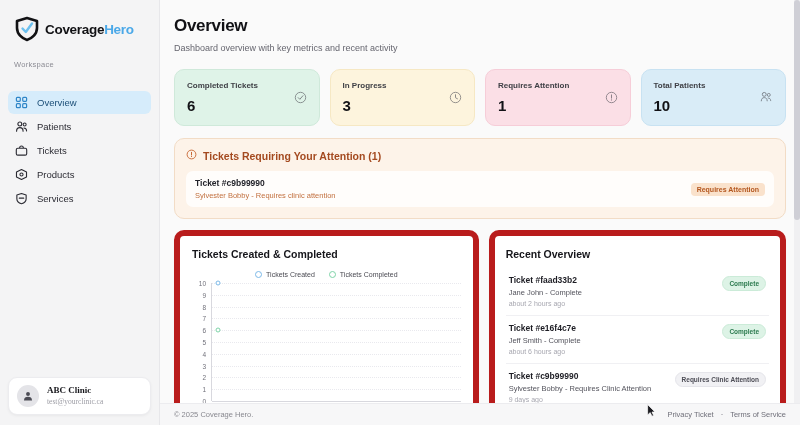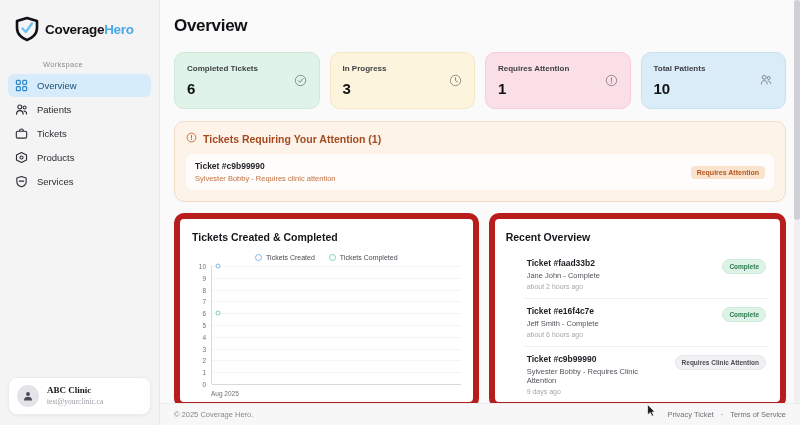--- a/index.html
+++ b/index.html
@@ -23,22 +23,21 @@
     display: flex; align-items: center; gap: 5px;
     padding: 16px 0 0 14px;
   }
   .logo-mark { width: 26px; height: 26px; flex: none; }
   .logo-text { font-size: 13.5px; font-weight: 700; letter-spacing: -0.3px; }
   .logo-text .t1 { color: #111114; }
   .logo-text .t2 { color: #4aa8e8; }
 
   .workspace-label {
     font-size: 7.5px; color: #8c8c94; letter-spacing: .3px;
-    padding: 18px 0 5px 14px;
-    margin-left: 29px;
+    padding: 18px 0 22px 14px;
   }
   .nav { display: flex; flex-direction: column; gap: 1px; padding: 0 8px; }
   .nav-item {
     display: flex; align-items: center; gap: 9px;
     height: 23px; padding: 0 7px; border-radius: 6px;
     font-size: 9.5px; color: #2b2b33; cursor: pointer;
   }
   .nav-item.active { background: #d6ecfb; color: #1c4f78; }
   .nav-item .ico { width: 13px; height: 13px; display: block; flex: none; }
   .nav-item .ico svg { display: block; }
@@ -132,21 +131,21 @@
     position: absolute; left: 19px; right: 0; top: 0; bottom: 0;
     border-left: 1px solid #d8d8de;
   }
   .gline { position: absolute; left: 0; right: 0; border-top: 1px dotted #e9e9ee; }
   .gline.base { border-top: 1px solid #d8d8de; }
   .pt { position: absolute; width: 5px; height: 5px; border-radius: 50%;
         background: #fff; transform: translate(-50%,-50%); }
   .xlab { font-size: 6.5px; color: #70707a; margin: 6px 0 0 19px; }
 
   .activity-panel { flex: 1; padding: 12px 11px 10px 11px; height: 195px; overflow: hidden; }
-  .act-list { margin-top: 8px; margin-left: 18px; }
+  .act-list { margin-top: 8px; }
   .act-item {
     border-bottom: 1px solid #f0f0f3; padding: 7px 3px 8px 3px;
     display: flex; align-items: flex-start; justify-content: space-between; gap: 6px;
   }
   .act-item:last-child { border-bottom: none; }
   .act-tid { font-size: 8.5px; font-weight: 700; color: #1d1d24; }
   .act-who { font-size: 7.5px; color: #54545d; margin-top: 3px; }
   .act-when { font-size: 7px; color: #a7a7b0; margin-top: 3px; }
   .act-badge {
     font-size: 6.5px; font-weight: 600; padding: 3px 6px; border-radius: 9px;
@@ -263,20 +262,21 @@
         <span class="user-name" style="display:block">ABC Clinic</span>
         <span class="user-mail" style="display:block">test@yourclinic.ca</span>
       </span>
     </div>
   </aside>
 
   <section class="main">
     <div class="main-scroll">
 
       <h1 class="page-title">Overview</h1>
+      <p class="page-sub">Dashboard overview with key metrics and recent activity</p>
 
       <div class="metrics">
 
         <div class="metric m-green">
           <span>
             <span class="mlabel" style="display:block">Completed Tickets</span>
             <span class="mval" style="display:block">6</span>
           </span>
           <span class="micon">
             <svg viewBox="0 0 16 16" width="13" height="13">

